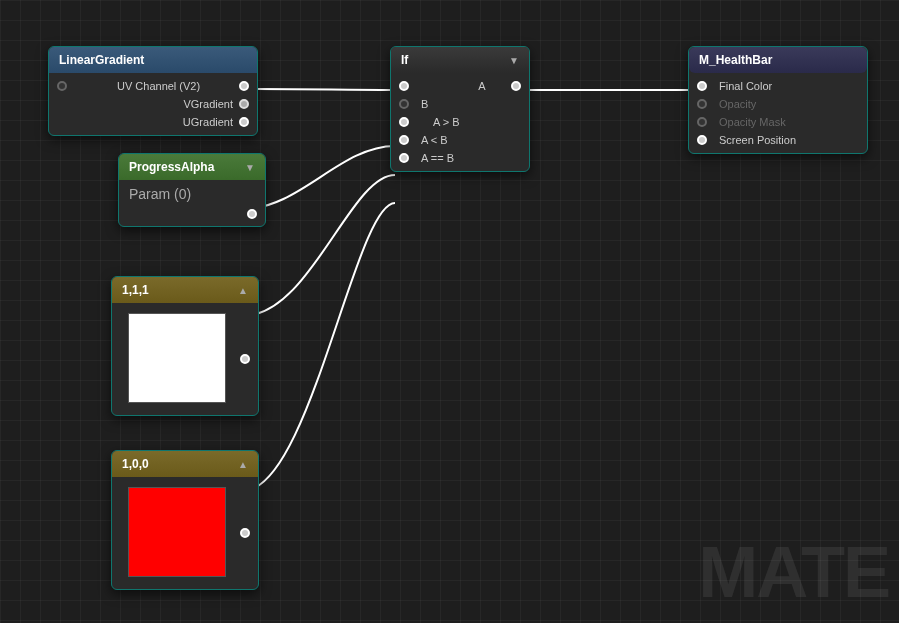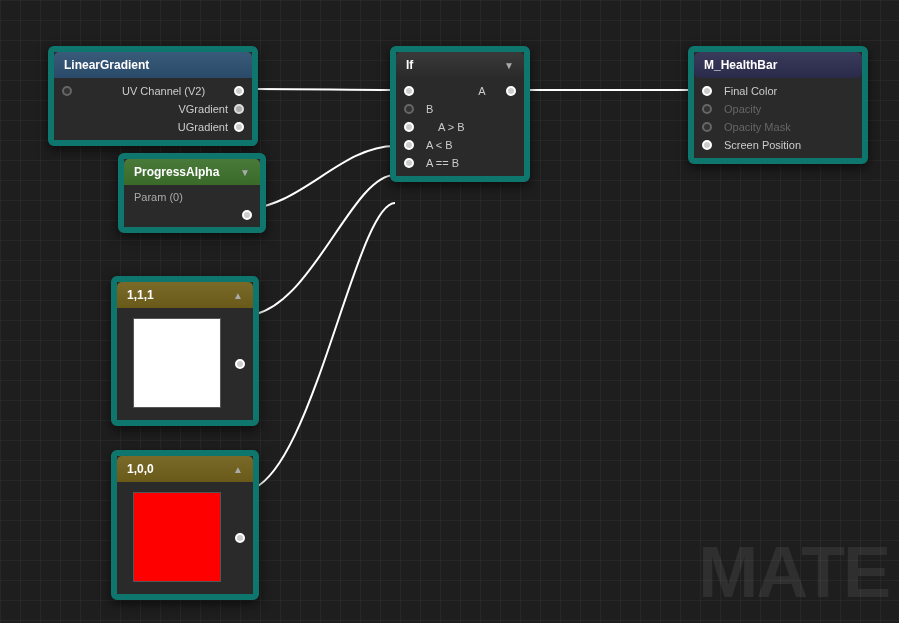--- a/index.html
+++ b/index.html
@@ -15,21 +15,21 @@
       overflow: hidden;
       font-family: 'Segoe UI', Arial, sans-serif;
       position: relative;
     }
 
     
     .node {
       position: absolute;
       border-radius: 6px;
       background: #2a2a2a;
-      border: 6px solid #0f766e;
+      border: 1px solid #0f766e;
       min-width: 140px;
       box-shadow: 0 4px 12px rgba(0,0,0,0.6);
     }
 
     .node-header {
       border-radius: 5px 5px 0 0;
       padding: 6px 10px;
       font-size: 12px;
       font-weight: bold;
       color: #fff;
@@ -163,21 +163,21 @@
       right: 10px;
       font-size: 72px;
       font-weight: 900;
       color: rgba(255,255,255,0.08);
       letter-spacing: -2px;
       user-select: none;
       font-family: Arial Black, sans-serif;
     }
 
     .sub-label {
-      font-size: 11px;
+      font-size: 14px;
       color: #aaa;
       padding: 2px 10px 4px 10px;
     }
 
     .node-pin-swatch-row {
       display: flex;
       align-items: center;
       justify-content: flex-end;
       padding: 2px 8px;
     }

